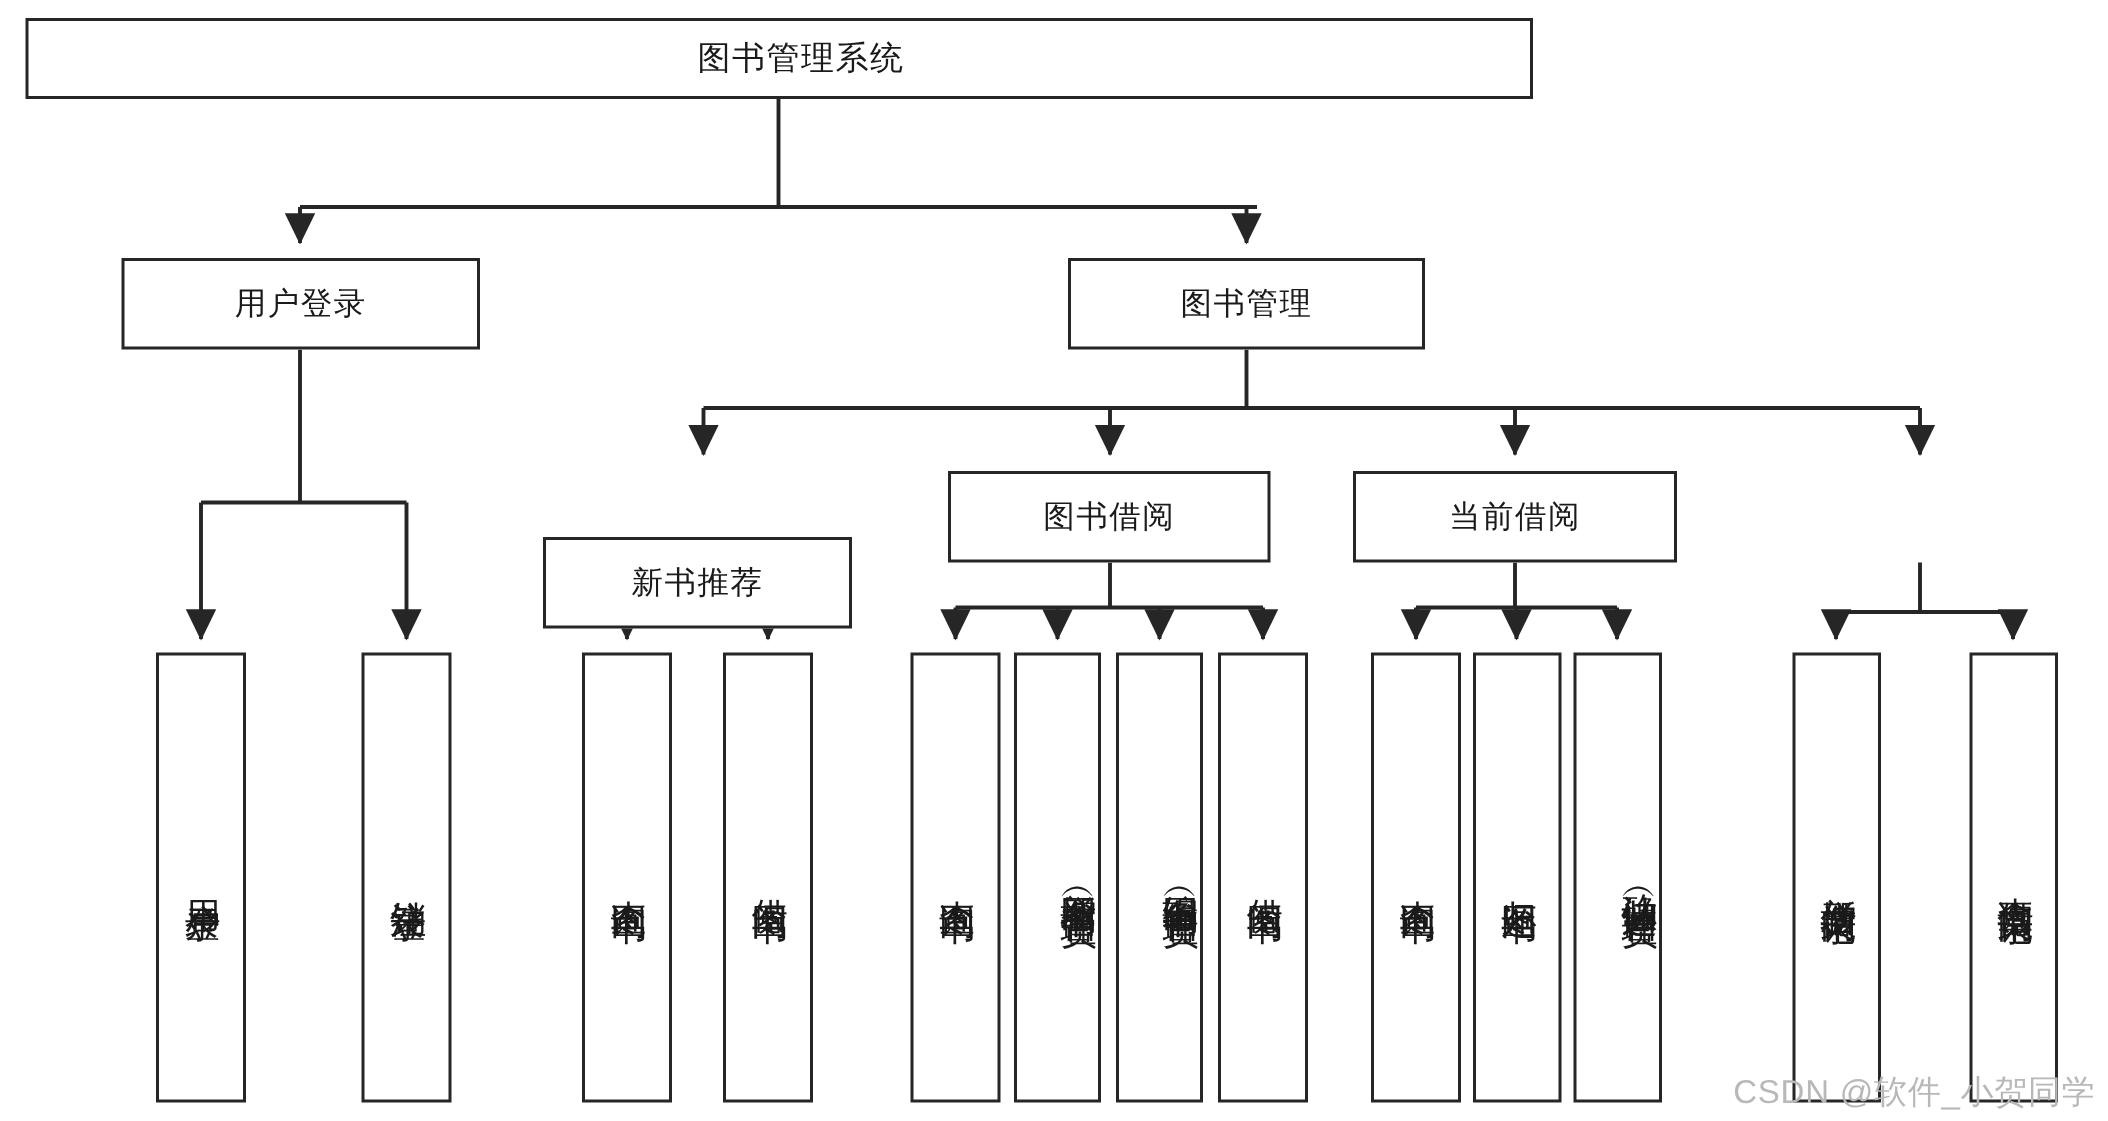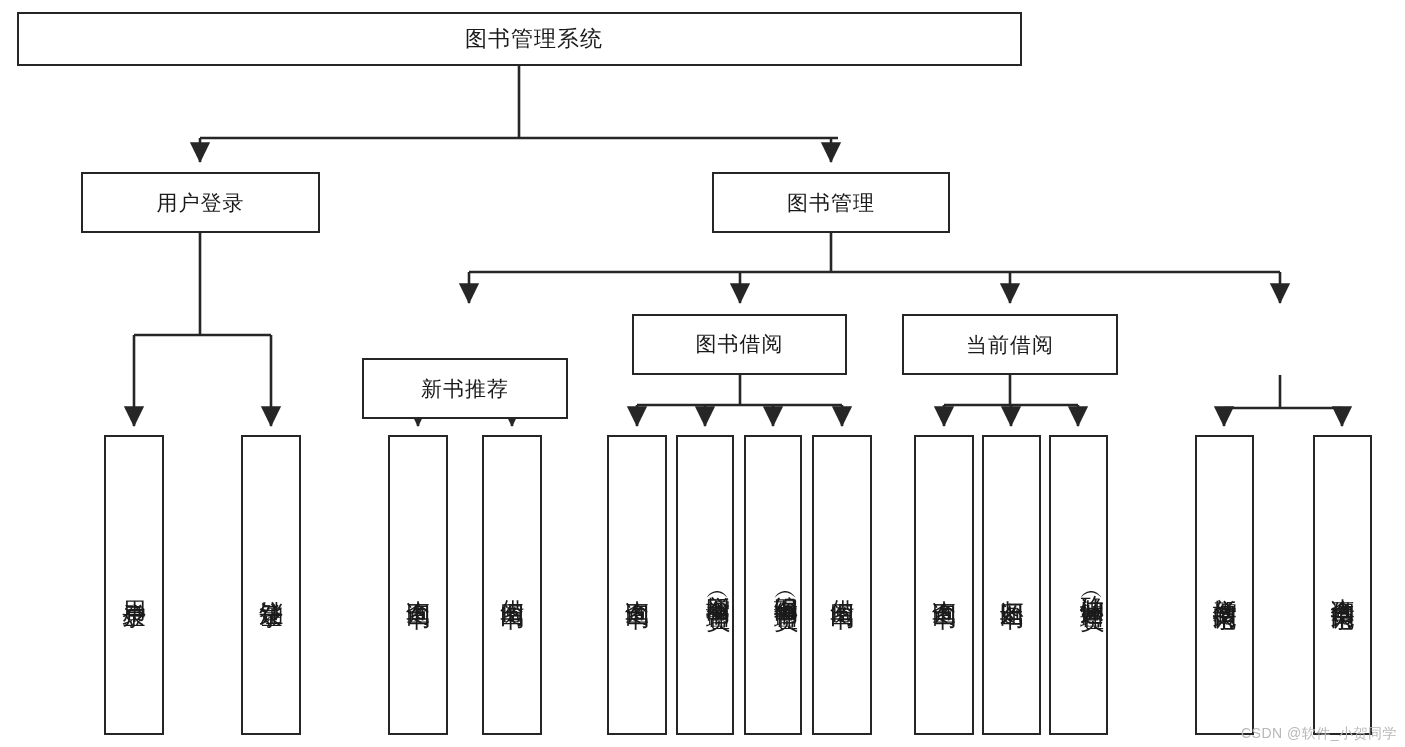--- a/index.html
+++ b/index.html
@@ -6,21 +6,21 @@
   body{font-family:"Liberation Sans","DejaVu Sans",sans-serif;}
   #canvas{position:relative;width:1405px;height:747px;background:#ffffff;overflow:hidden;}
   svg.links{position:absolute;left:0;top:0;width:1405px;height:747px;pointer-events:none;}
   .node{position:absolute;box-sizing:border-box;border:2.5px solid #262626;background:#ffffff;
         display:flex;align-items:center;justify-content:center;color:#1a1a1a;}
   .node.h{font-size:21px;line-height:1.2;letter-spacing:1px;}
   .node.root{font-size:22px;padding-left:29px;}
   .node.v{writing-mode:vertical-rl;text-orientation:upright;font-size:24px;line-height:1.18;
           letter-spacing:2px;padding:8px 0;align-items:center;justify-content:center;}
   .node.v.top{align-items:flex-start;justify-content:center;}
-  .wm{position:absolute;right:8px;bottom:4px;font-size:14px;color:#b8b8b8;letter-spacing:.5px;
+  .wm{position:absolute;right:8px;bottom:4px;font-size:22px;color:#b8b8b8;letter-spacing:.5px;
       white-space:nowrap;}
 </style>
 </head>
 <body>
 
 <div id="canvas">
 
   <svg class="links" viewBox="0 0 1405 747">
     <defs>
       <marker id="ar" markerWidth="9" markerHeight="9" refX="7.6" refY="4.5" orient="auto" markerUnits="strokeWidth">

